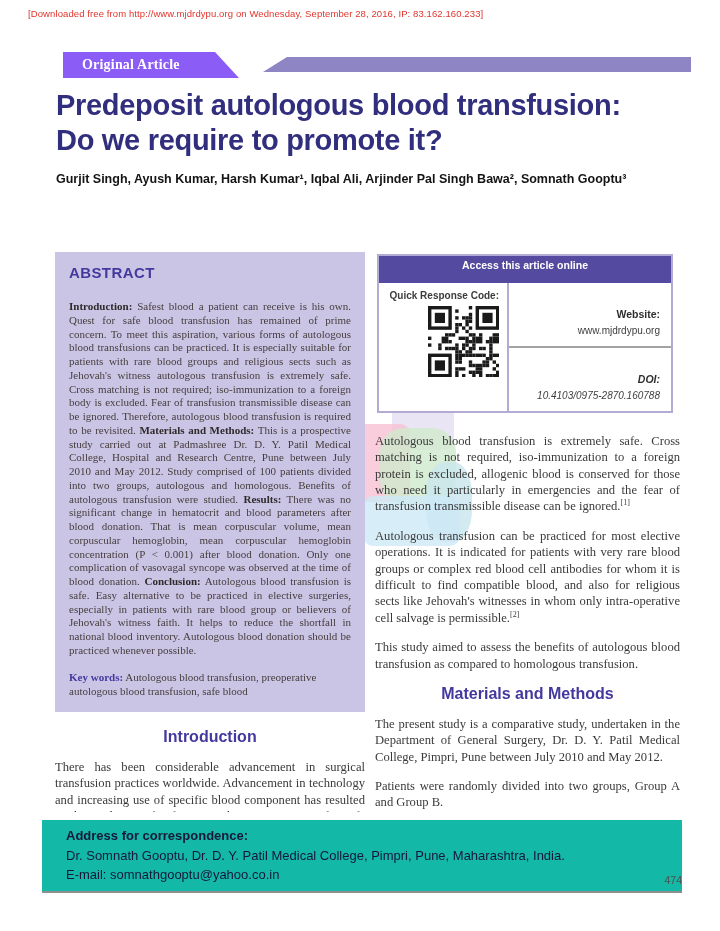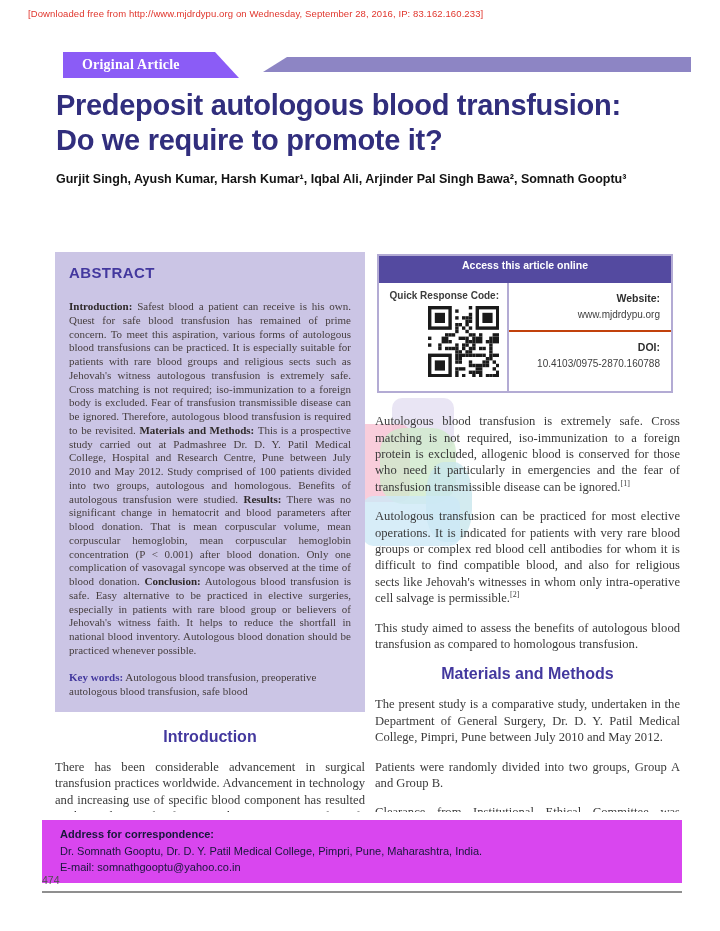--- a/index.html
+++ b/index.html
@@ -81,22 +81,22 @@
     font-family:"Liberation Sans", sans-serif; font-size:10.5px; font-weight:700;
     padding:3px 0 12px;
   }
   .access-body { display:flex;text-align:right; }
   .access-left { width:128px; flex:none; padding:7px 8px 10px; }
   .qr-label {
     font-family:"Liberation Sans", sans-serif; font-size:10px; font-weight:700; color:#3c3c3c;
   }
   .qr-wrap { margin-top:5px; margin-left:6px; }
   .access-right { flex:1; border-left:2px solid #b3abd4; display:flex; flex-direction:column; }
-  .access-cell { padding:9px 11px 10px; }
-  .access-cell + .access-cell { border-top:2px solid #c2410c; }
+  .access-cell { padding:25px 11px 10px; }
+  .access-cell + .access-cell { border-top:2px solid #a3a3a3;font-style:italic; }
   .access-label {
     font-family:"Liberation Sans", sans-serif; font-size:10.5px; font-weight:700; color:#2e2e2e;
   }
   .access-value {
     font-family:"Liberation Sans", sans-serif; font-size:10px; color:#3e3e3e; margin-top:5px;
   }
   
   .para {
     font-size:12.6px; line-height:1.3; text-align:justify; color:#3a3a3a;
     margin-bottom:13px;
@@ -104,30 +104,30 @@
   .para sup { font-size:8px; color:#3a3a3a; }
   .section-heading {
     font-family:"Liberation Sans", sans-serif; font-size:16px; font-weight:700;
     color:#43389e; text-align:center; margin:4px 0 13px;
   }
   .col-right .body-text { margin-top:20px; }
   .col-left .section-heading { margin-top:16px; }
   
   .address-box {
     position:absolute; left:42px; right:38px; top:820px; z-index:2;
-    background:#d946ef; padding:6px 18px 7px;
-    font-family:"Liberation Sans", sans-serif; font-size:11px;
+    background:#14b8a6; padding:6px 24px 7px;
+    font-family:"Liberation Sans", sans-serif; font-size:13px;
     color:#17173a; line-height:1.5;
   }
   .address-label { font-weight:700; }
   
   .footer {
     position:absolute; left:42px; right:38px; top:874px; z-index:2;
     border-bottom:2px solid #8f8f8f; padding-bottom:5px;
-    display:flex; justify-content:space-between; align-items:flex-end;
+    display:flex; justify-content:flex-end; align-items:flex-end;
     font-family:"Liberation Sans", sans-serif; font-size:10.5px; color:#4f4f4f;
   }
   .footer .sep { color:#a0a0a0; margin:0 5px; }
 </style>
 </head>
 <body>
 
 <div class="notice">[Downloaded free from http://www.mjdrdypu.org on Wednesday, September 28, 2016, IP: 83.162.160.233]</div>
 
 <div class="banner">

